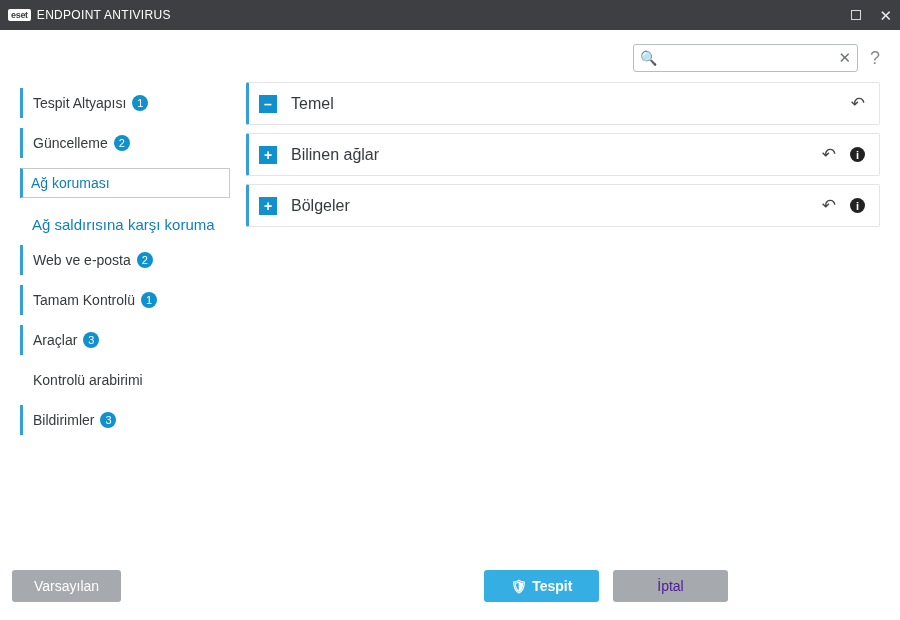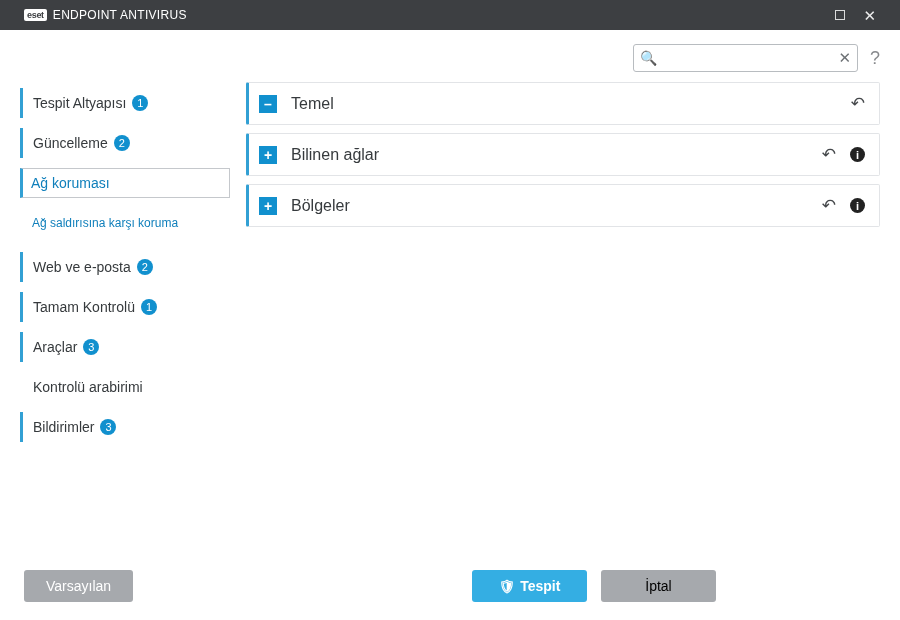--- a/index.html
+++ b/index.html
@@ -1,19 +1,19 @@
 <!DOCTYPE html>
 <html><head>
 <meta charset="utf-8">
 <style>
   * { box-sizing: border-box; margin: 0; padding: 0; }
   html, body { width: 900px; height: 620px; font-family: "Segoe UI", Arial, sans-serif; overflow: hidden; background: #fff; }
   .titlebar {
     height: 30px; background: #3d3f42; color: #fff; display: flex; align-items: center;
-    padding: 0 24px; font-size: 13px; font-weight: 300;
+    padding: 0 8px; font-size: 13px; font-weight: 300;
   }
   .brand-badge {
     background: #fff; color: #3d3f42; font-size: 9px; font-weight: 700;
     padding: 1px 3px; border-radius: 2px; margin-right: 6px; letter-spacing: -0.3px;
   }
   .titlebar-title { font-weight: 400; letter-spacing: 0.3px; font-size: 12px; }
   .titlebar .win-controls { margin-left: auto; display: flex; gap: 18px; align-items: center; }
   .win-controls span { cursor: pointer; font-size: 14px; opacity: 0.9; }
   .win-controls .sq { display:inline-block; width:10px; height:10px; border:1px solid #fff; }
   .win-controls .x  { font-size:15px; line-height:1; }
@@ -40,21 +40,21 @@
     position:relative; padding: 7px 8px 7px 10px; font-size:14px; color:#363a3d;
     border-left:3px solid #32a0d4; margin-bottom:10px; cursor:pointer;
     display:flex; align-items:flex-start; gap:6px;
   }
   .nav-item.no-accent { border-left:3px solid transparent; }
   .nav-item.group {
     color:#0f7fbb; border:1px solid #c5c8cc; border-left:3px solid #32a0d4; padding:6px 8px;
     margin-bottom:14px;
   }
   .nav-sub {
-    padding:4px 8px 6px 12px; font-size:12px; color:#0f7fbb; cursor:pointer; margin-bottom:16px;
+    padding:4px 8px 6px 12px; font-size:15px; color:#0f7fbb; cursor:pointer; margin-bottom:6px;
   }
   .count-badge {
     background:#1190ce; color:#fff; min-width:16px; height:16px; border-radius:8px;
     font-size:11px; display:inline-flex; align-items:center; justify-content:center; padding:0 4px;
   }
 
   .content { flex:1; padding-left:16px; }
   .panel {
     border:1px solid #e2e4e7; border-left:3px solid #32a0d4; border-radius:2px;
     background:#fff; display:flex; align-items:center; padding:10px 14px 10px 10px;
@@ -66,29 +66,29 @@
     cursor:pointer; line-height:1;
   }
   .panel .exp.minus::before { content:"\2013"; }
   .panel .exp.plus::before  { content:"+"; }
   .panel-title { font-size:16px; color:#363a3d; }
   .panel .actions { margin-left:auto; display:flex; gap:14px; align-items:center; color:#44474a; }
   .panel .undo { font-size:17px; cursor:pointer; }
   .panel .info { width:15px; height:15px; border-radius:50%; background:#222; color:#fff; font-size:11px; display:inline-flex; align-items:center; justify-content:center; font-weight:700; cursor:pointer; }
 
   .footer {
-    position:absolute; left:0; bottom:0; width:740px; padding:14px 24px 18px;
+    position:absolute; left:0; bottom:0; width:740px; padding:14px 12px 18px;
     display:flex; align-items:center;
   }
   .btn {
     height:32px; border:none; border-radius:3px; padding:0 22px; font-size:14px; cursor:pointer;
     display:inline-flex; align-items:center; gap:5px;
   }
   .btn-default { background:#a6a9ad; color:#fff; }
-  .btn-cancel  { background:#a6a9ad; color:#000000; width:115px; justify-content:center; }
+  .btn-cancel  { background:#a6a9ad; color:#4c1d95; width:115px; justify-content:center; }
   .btn-primary { background:#34aee3; color:#fff; width:115px; justify-content:center; font-weight:600; }
   .footer .right { margin-left:auto; display:flex; gap:14px; }
   .shield { font-size:13px; }
 </style>
 </head>
 <body>
 
 <div class="titlebar">
   <span class="brand-badge">eset</span>
   <span class="titlebar-title">ENDPOINT ANTIVIRUS</span>

